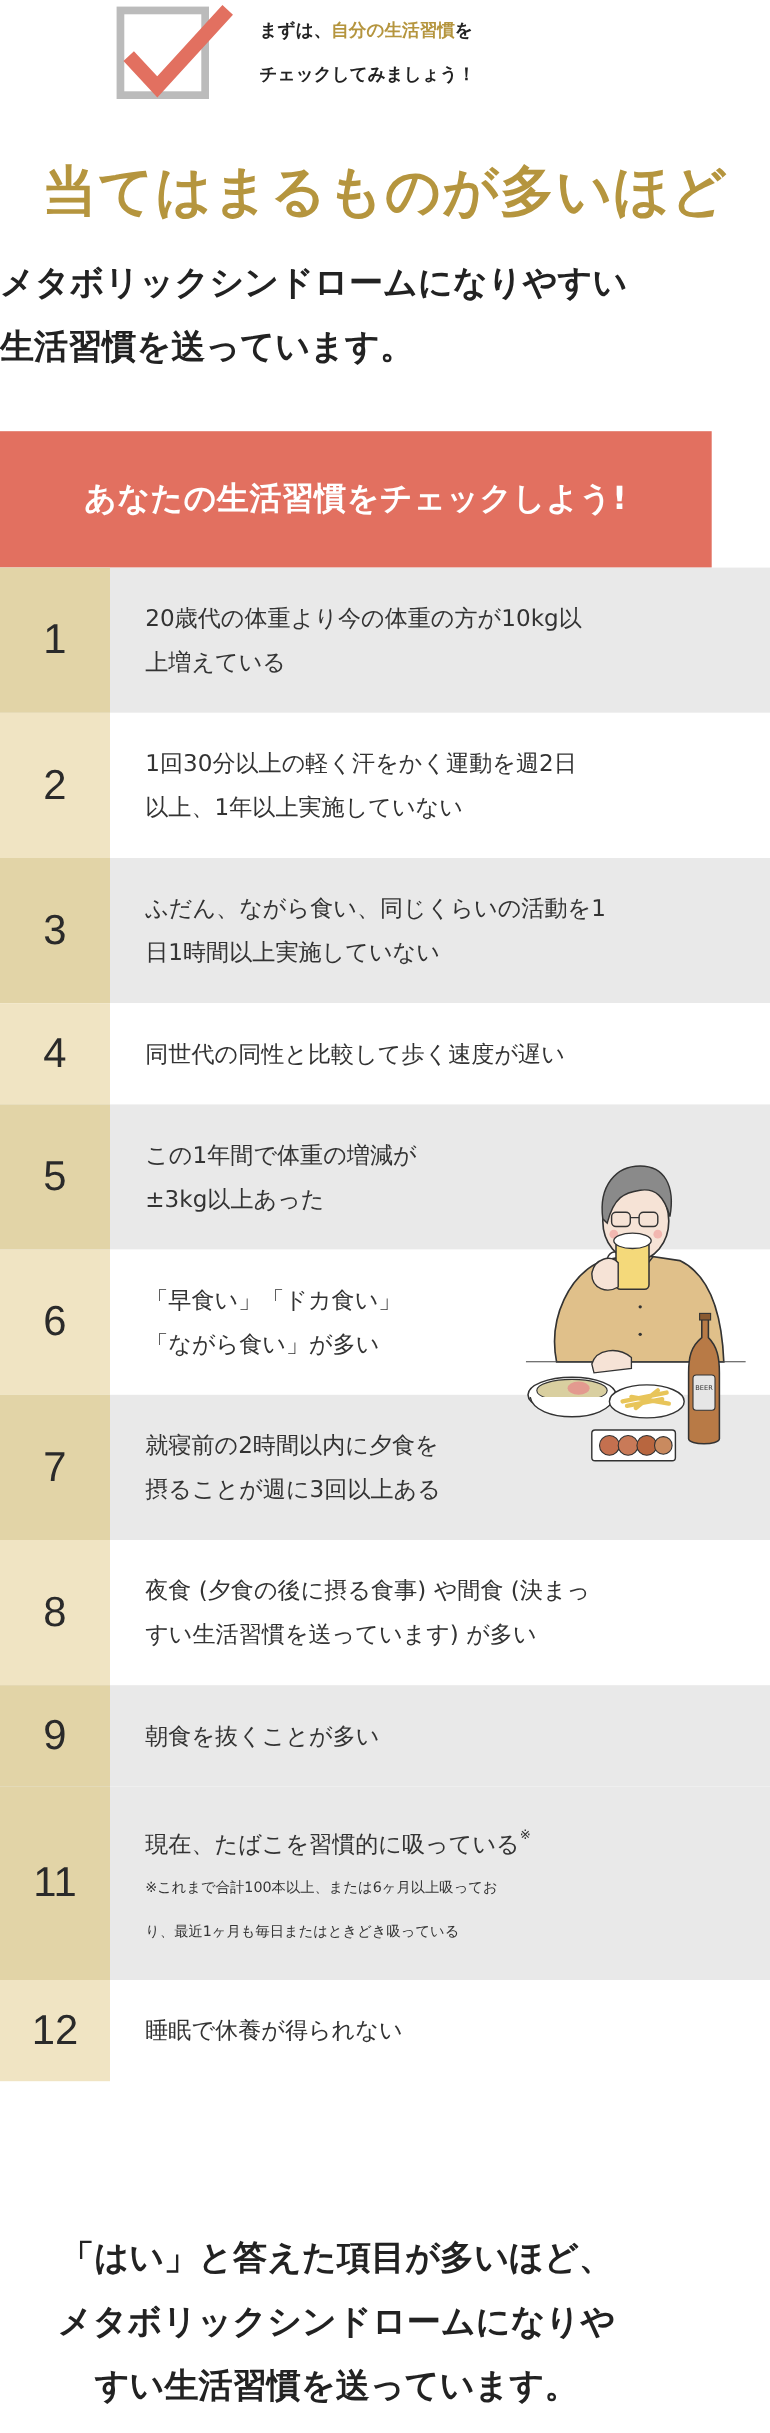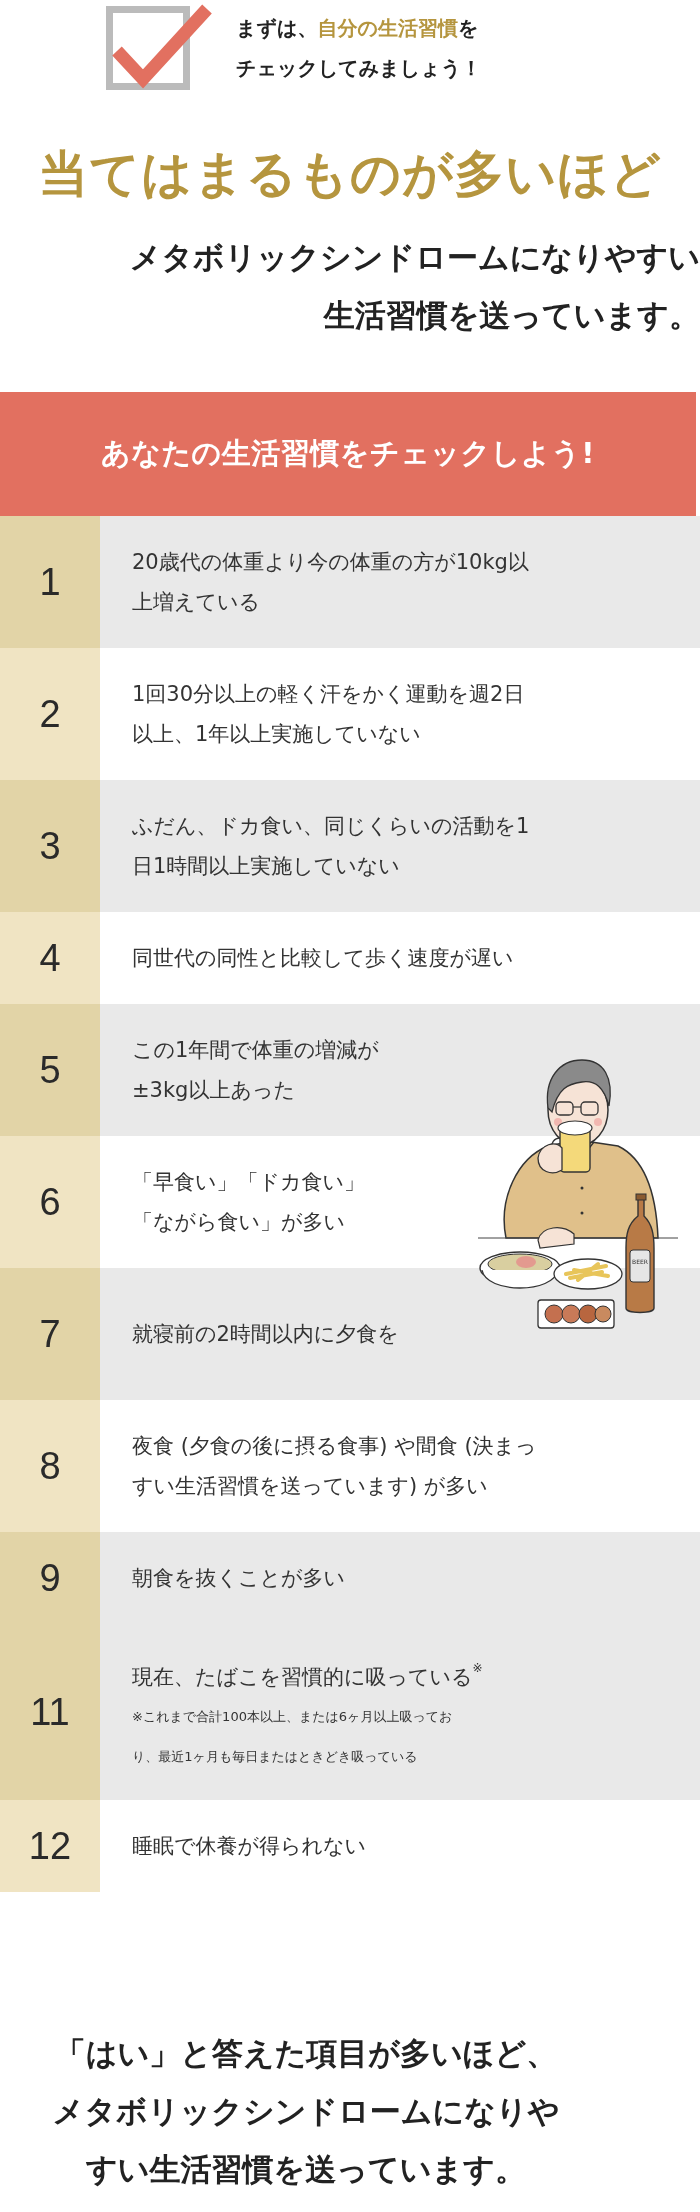--- a/index.html
+++ b/index.html
@@ -16,38 +16,38 @@
   .intro {
     position: absolute; left: 0; top: 0; width: 700px; height: 110px;
   }
   .checkbox {
     position: absolute; left: 106px; top: 6px; width: 84px; height: 84px;
     border: 7px solid #bbbbbb; background: #ffffff;
   }
   .checkbox svg { position: absolute; left: -10px; top: -10px; overflow: visible; }
   .intro-text {
     position: absolute; left: 236px; top: 8px;
-    font-size: 20px; line-height: 40px; font-weight: bold; color: #222222;
+    font-size: 16px; line-height: 40px; font-weight: bold; color: #222222;
   }
   .intro-text .accent { color: #b5953e; }
 
   
   .headline {
     position: absolute; left: 0; top: 136px; width: 700px; text-align: center;
     font-size: 50px; line-height: 76px; font-weight: bold; color: #b5953e;
     letter-spacing: 1px;
   }
   .subhead {
-    position: absolute; left: 0; top: 228px; width: 700px; text-align: right;
+    position: absolute; left: 0; top: 228px; width: 700px; text-align: left;
     font-size: 31px; line-height: 58px; font-weight: bold; color: #222222;
   }
 
   
   .band {
-    position: absolute; left: 0; top: 392px; width: 696px; height: 124px;
+    position: absolute; left: 0; top: 392px; width: 647px; height: 124px;
     background: #e27060; color: #ffffff;
     display: flex; align-items: center; justify-content: center;
     font-size: 29px; font-weight: bold; letter-spacing: 0.5px;
   }
 
   
   .list { position: absolute; left: 0; top: 516px; width: 700px; }
   .row { display: flex; width: 700px; }
   .row .num {
     width: 100px; flex: 0 0 100px;
@@ -118,21 +118,21 @@
   <div class="row even h132">
     <div class="num">2</div>
     <div class="txt">
       <div>1回30分以上の軽く汗をかく運動を週2日</div>
       <div>以上、1年以上実施していない</div>
     </div>
   </div>
   <div class="row odd h132">
     <div class="num">3</div>
     <div class="txt">
-      <div>ふだん、ドカ食い、同じくらいの活動を1</div>
+      <div>ふだん、ながら食い、同じくらいの活動を1</div>
       <div>日1時間以上実施していない</div>
     </div>
   </div>
   <div class="row even h92">
     <div class="num">4</div>
     <div class="txt">
       <div>同世代の同性と比較して歩く速度が遅い</div>
     </div>
   </div>
   <div class="row odd h132">
@@ -146,20 +146,21 @@
     <div class="num">6</div>
     <div class="txt">
       <div>「早食い」「ドカ食い」</div>
       <div>「ながら食い」が多い</div>
     </div>
   </div>
   <div class="row odd h132">
     <div class="num">7</div>
     <div class="txt">
       <div>就寝前の2時間以内に夕食を</div>
+      <div>摂ることが週に3回以上ある</div>
     </div>
   </div>
   <div class="row even h132">
     <div class="num">8</div>
     <div class="txt">
       <div>夜食 (夕食の後に摂る食事) や間食 (決まっ</div>
       <div>すい生活習慣を送っています) が多い</div>
     </div>
   </div>
   <div class="row odd h92">

